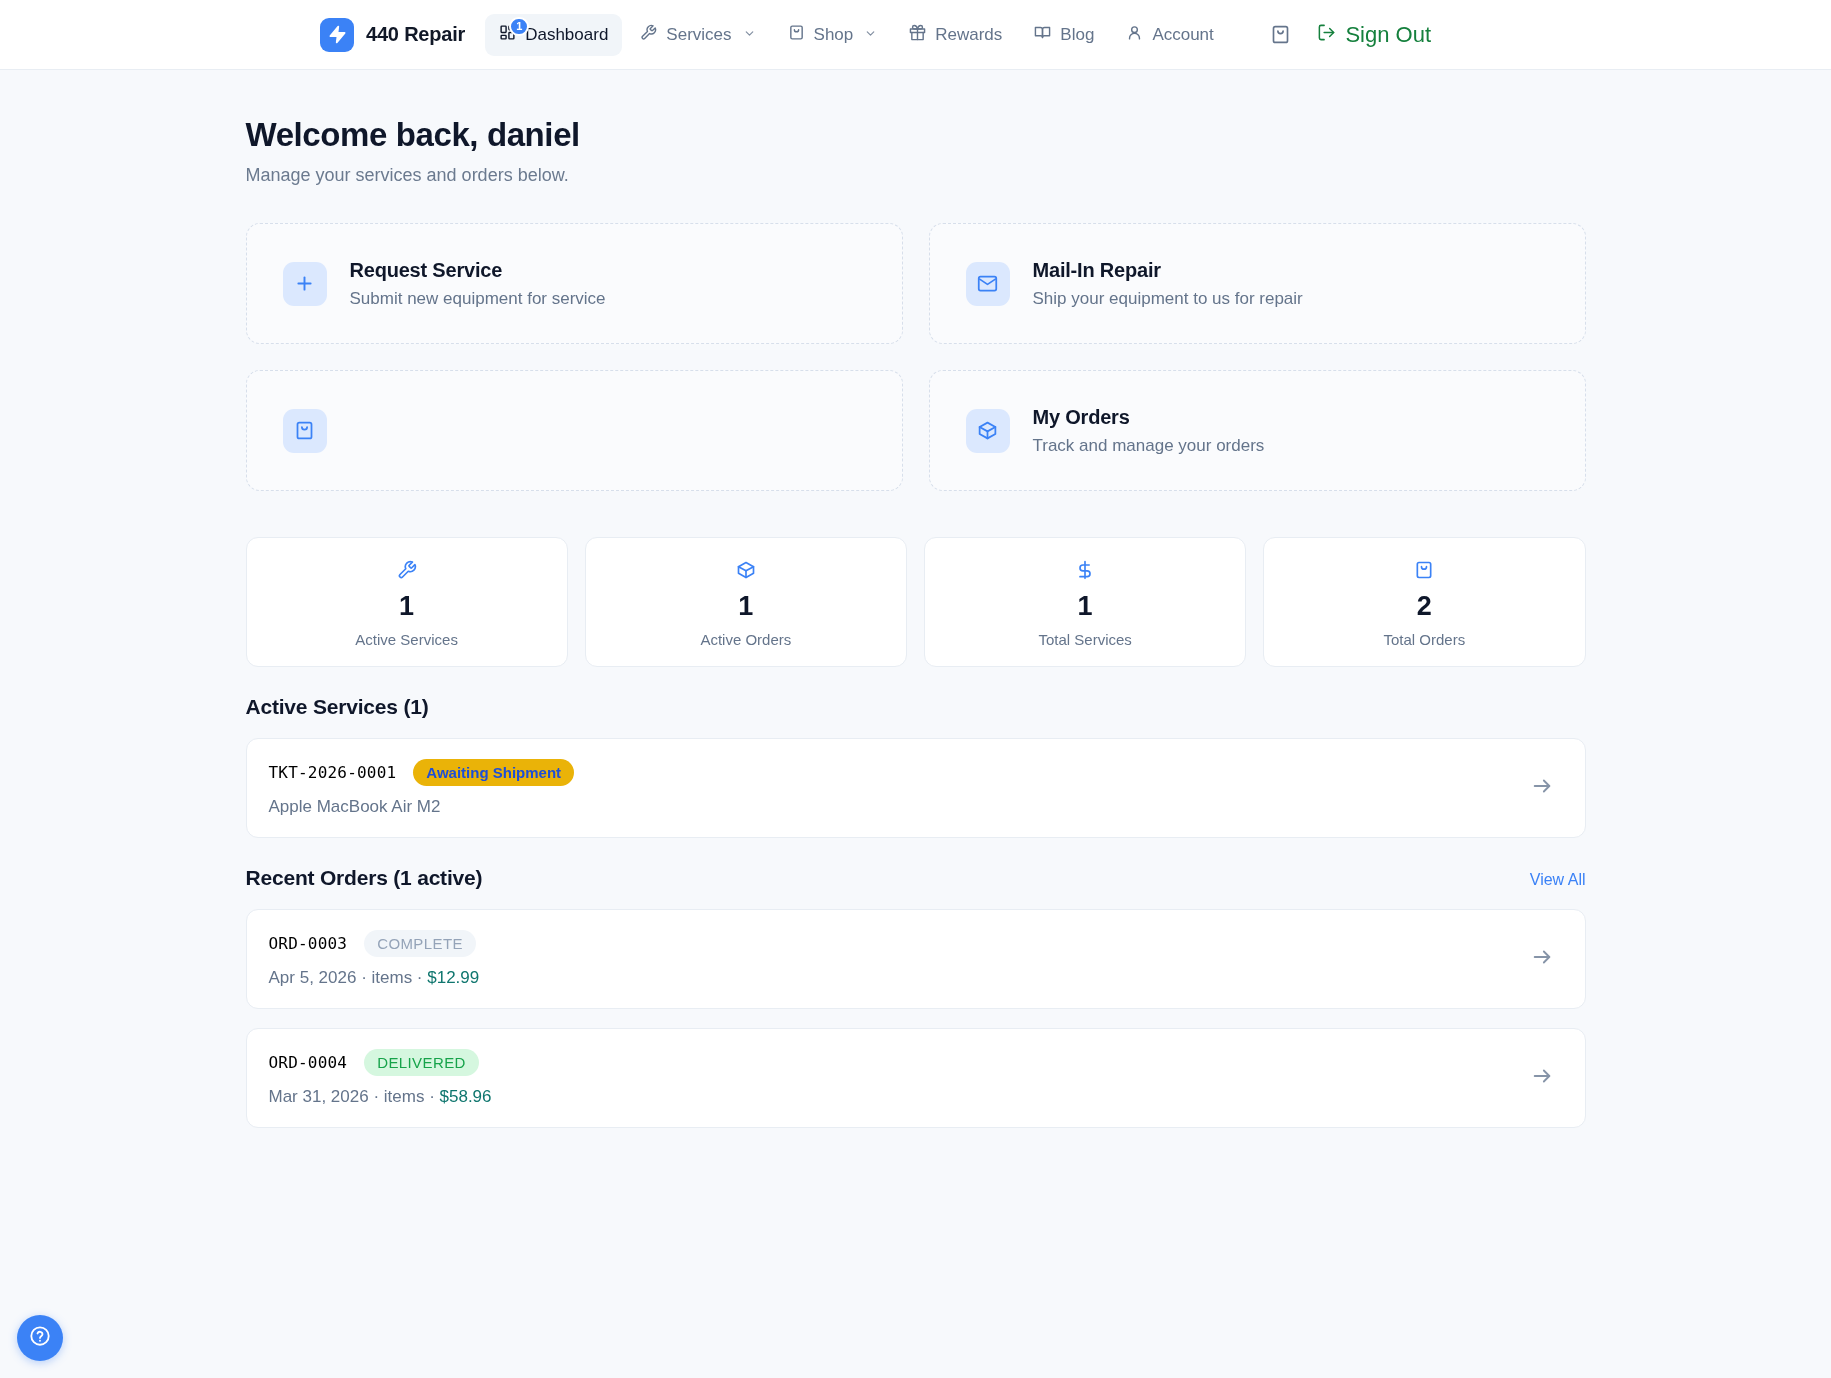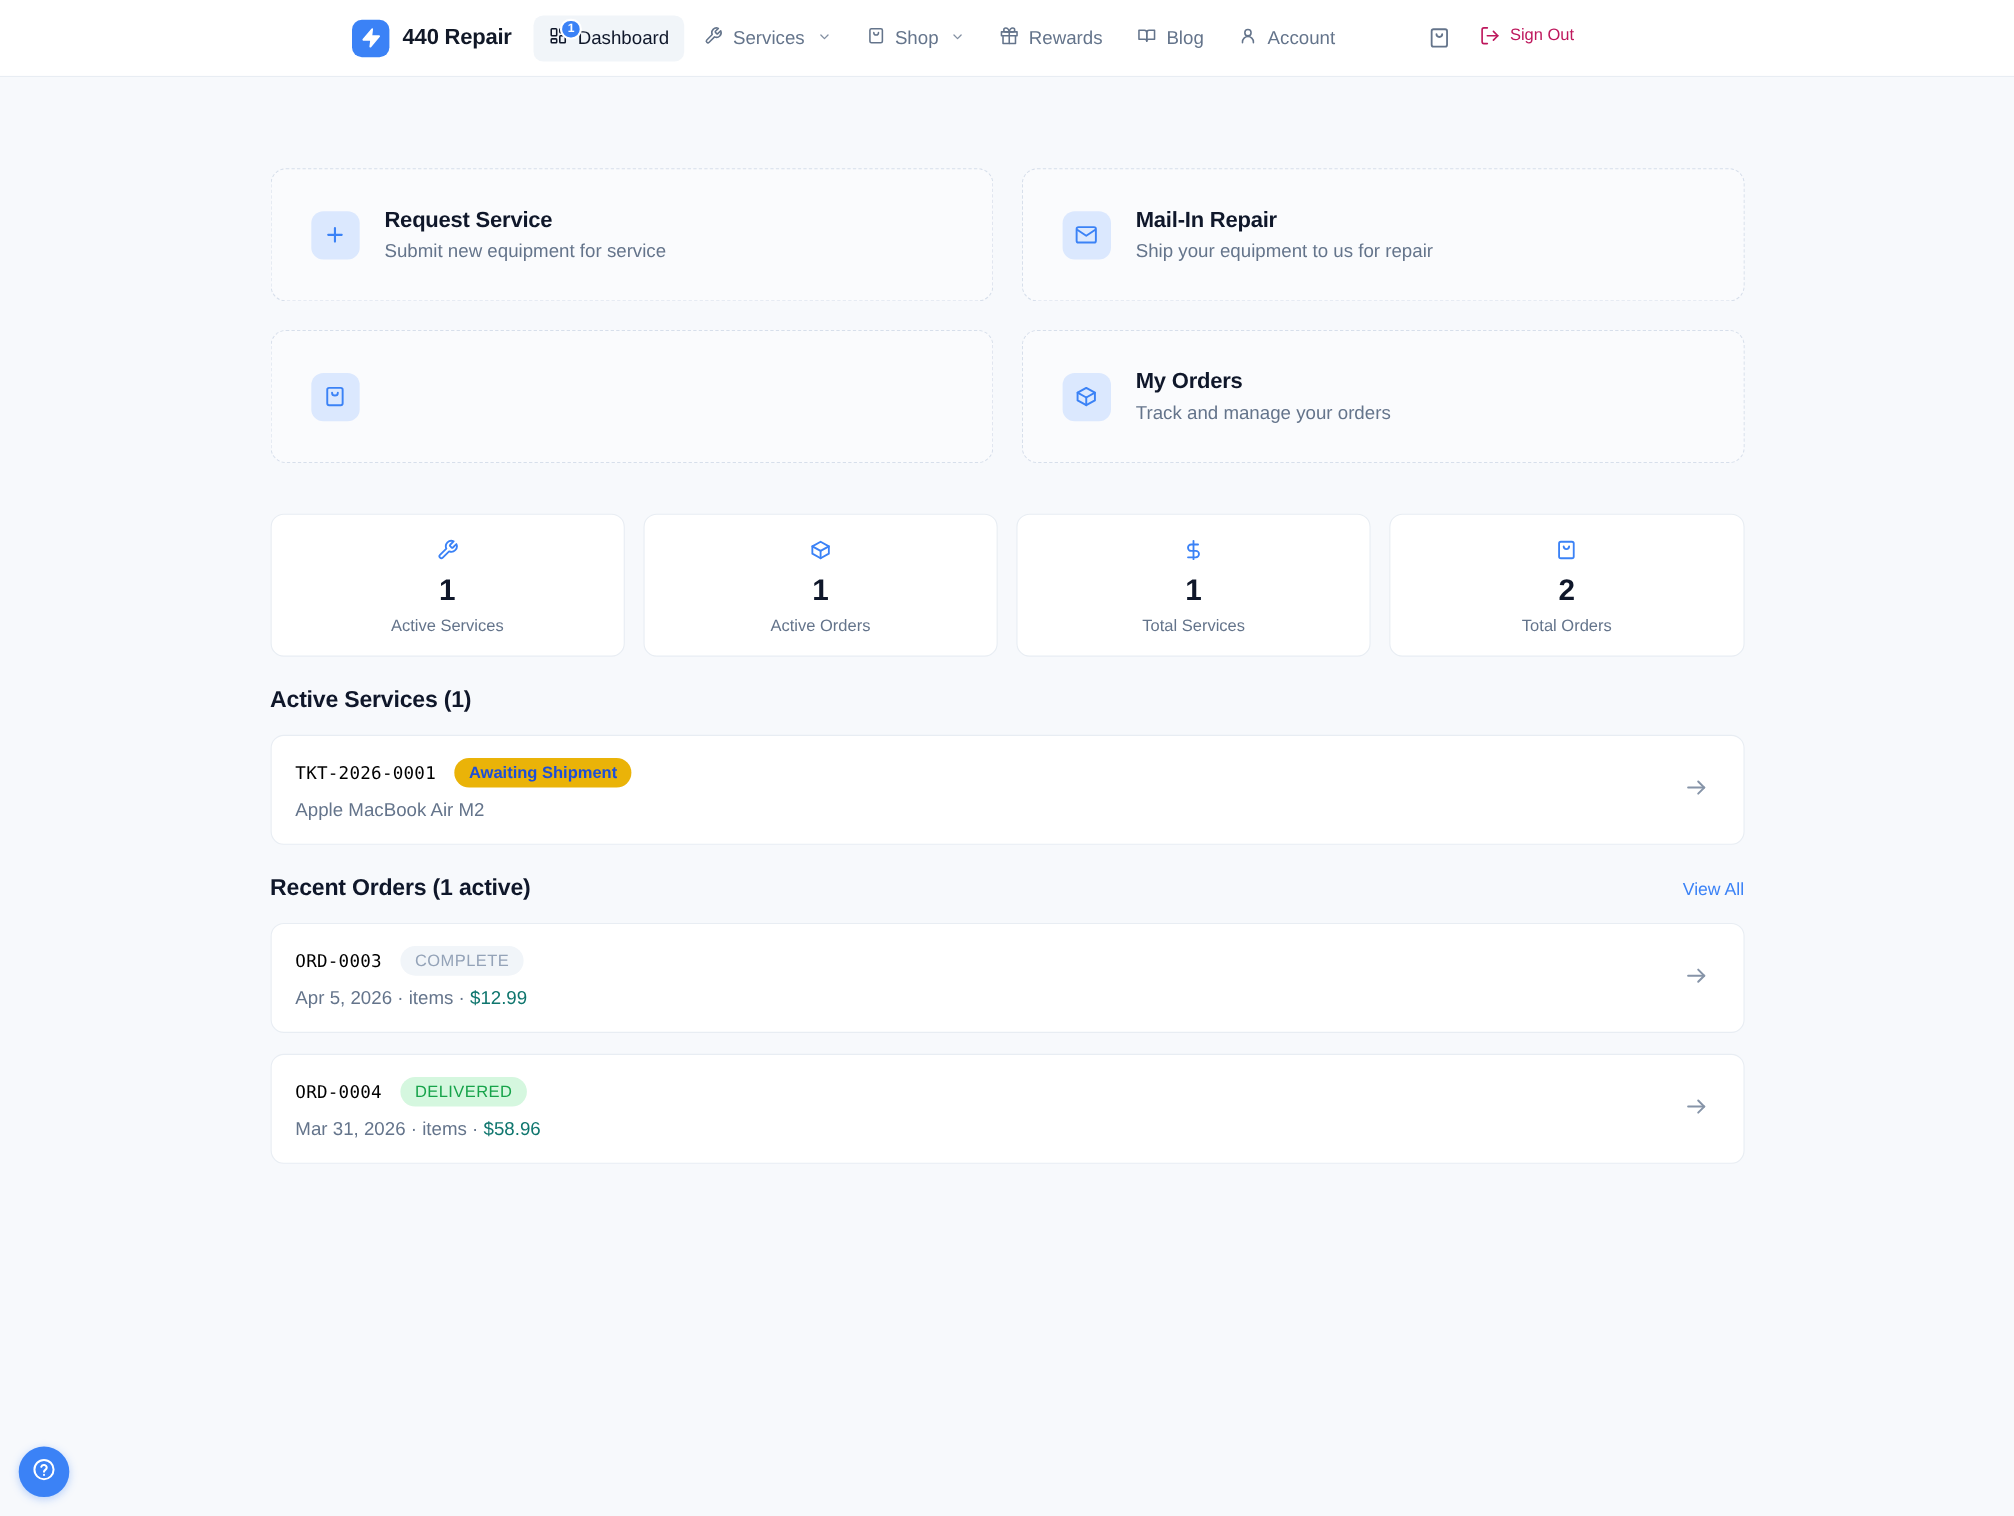--- a/index.html
+++ b/index.html
@@ -82,21 +82,21 @@
   .topbar-right {
     position: absolute;
     right: 400px;
     display: flex;
     align-items: center;
     gap: 26px;
   }
   .icon-btn { color: #64748b; cursor: pointer; display: flex; align-items: center; }
   .signout {
     display: flex; align-items: flex-start; gap: 9px;
-    color: #be185d; font-size: 15px; cursor: pointer;
+    color: #15803d; font-size: 22px; cursor: pointer;
   }
 
   
   .page {
     width: 1340px;
     margin: 0 auto;
     padding-top: 46px;
   }
   .welcome-title {
     font-size: 33px;
@@ -360,20 +360,24 @@
             <line x1="21" y1="12" x2="9" y2="12"></line>
           </svg>
       </span>
       <span>Sign Out</span>
     </span>
   </div>
 </div>
 
 <div class="page">
 
+  <div>
+    <div class="welcome-title">Welcome back, daniel</div>
+    <div class="welcome-sub">Manage your services and orders below.</div>
+  </div>
 
   <div class="actions">
 
     <div class="action-card">
       <span class="action-icon">
         <svg width="21" height="21" viewBox="0 0 24 24" fill="none" stroke="currentColor" stroke-width="2.2" stroke-linecap="round">
             <line x1="12" y1="5" x2="12" y2="19"></line>
             <line x1="5" y1="12" x2="19" y2="12"></line>
           </svg>
       </span>

